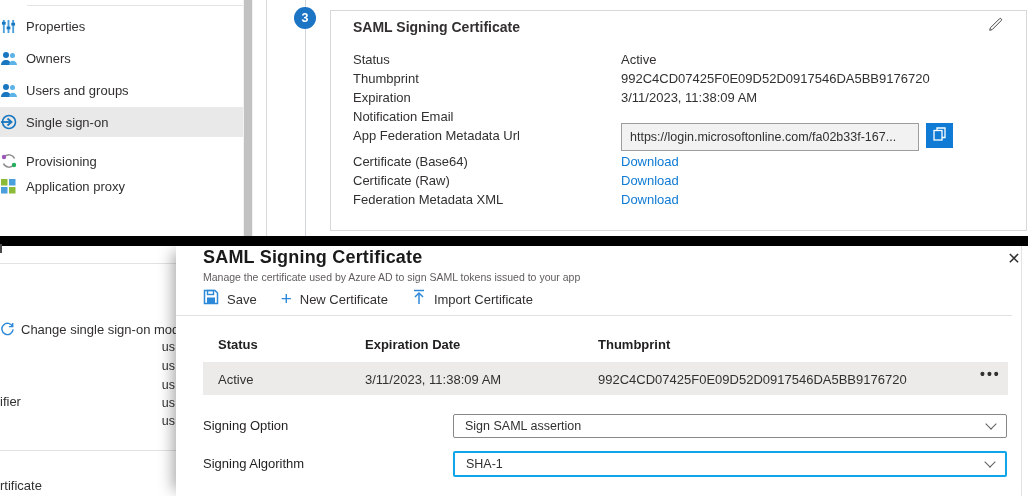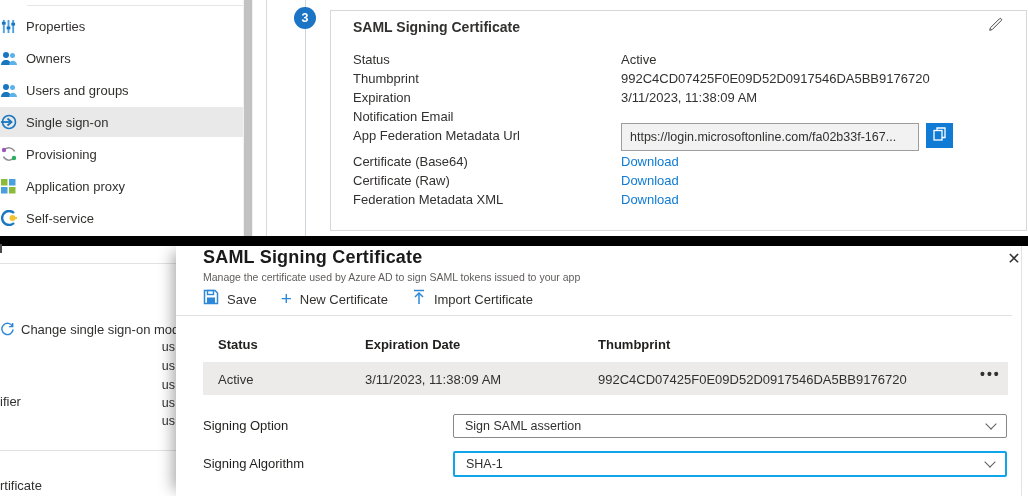--- a/index.html
+++ b/index.html
@@ -131,21 +131,21 @@
       <span class="ico">
         <svg width="16" height="16" viewBox="0 0 16 16">
             <circle cx="8" cy="8" r="6.5" fill="none" stroke="#1877c0" stroke-width="1.6"></circle>
             <line x1="0" y1="8" x2="9" y2="8" stroke="#1877c0" stroke-width="1.8"></line>
             <path d="M6.5 4.5 L10.5 8 L6.5 11.5" fill="none" stroke="#1877c0" stroke-width="1.8"></path>
           </svg>
       </span>
       <span class="lbl">Single sign-on</span>
     </div>
 
-    <div class="abs side-item" style="top:139px">
+    <div class="abs side-item" style="top:146px">
       <span class="ico">
         <svg width="16" height="16" viewBox="0 0 16 16">
             <path d="M13.5 5.5 A6 6 0 0 0 3 4.5" fill="none" stroke="#8c8c8c" stroke-width="1.5"></path>
             <path d="M2.5 10.5 A6 6 0 0 0 13 11.5" fill="none" stroke="#8c8c8c" stroke-width="1.5"></path>
             <circle cx="3" cy="4" r="2.2" fill="#9b59b6"></circle>
             <circle cx="13" cy="12" r="2.2" fill="#27ae60"></circle>
           </svg>
       </span>
       <span class="lbl">Provisioning</span>
     </div>
@@ -155,30 +155,20 @@
         <svg width="15" height="15" viewBox="0 0 15 15">
             <rect x="0" y="0" width="6.5" height="6.5" fill="#8bbb37"></rect>
             <rect x="8" y="0" width="6.5" height="6.5" fill="#4a9fdc"></rect>
             <rect x="0" y="8" width="6.5" height="6.5" fill="#4a9fdc"></rect>
             <rect x="8" y="8" width="6.5" height="6.5" fill="#8bbb37"></rect>
           </svg>
       </span>
       <span class="lbl">Application proxy</span>
     </div>
 
-    <div class="abs side-item" style="top:203px">
-      <span class="ico">
-        <svg width="16" height="16" viewBox="0 0 16 16">
-            <path d="M13 3 A7 7 0 1 0 13 13" fill="none" stroke="#1877c0" stroke-width="2.4"></path>
-            <circle cx="11.5" cy="8" r="3" fill="#f2c231"></circle>
-            <rect x="12.5" y="7" width="3.5" height="2" fill="#f2c231"></rect>
-          </svg>
-      </span>
-      <span class="lbl">Self-service</span>
-    </div>
   </div>
 
   <div class="abs v-scrollbar">
     <div class="thumb"></div>
   </div>
   <div class="abs sidebar-border"></div>
 
   <div class="abs step-connector"></div>
   <div class="abs step-badge">3</div>
 

